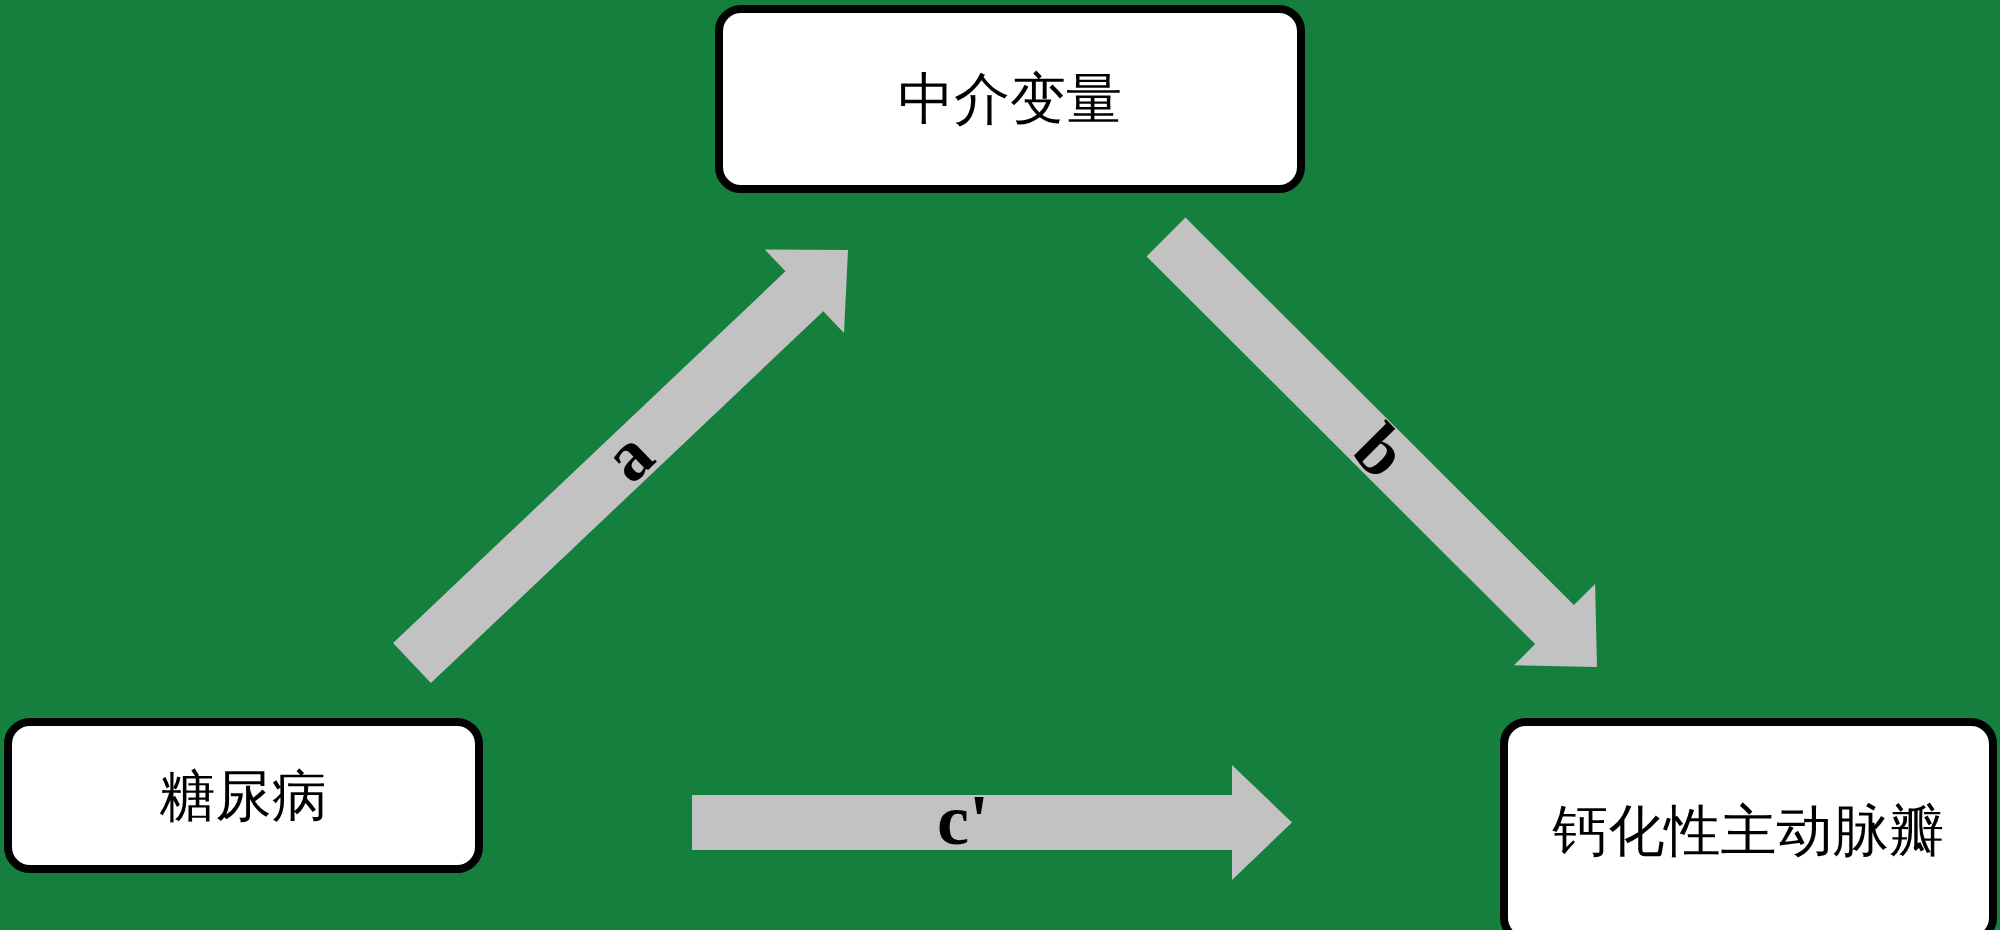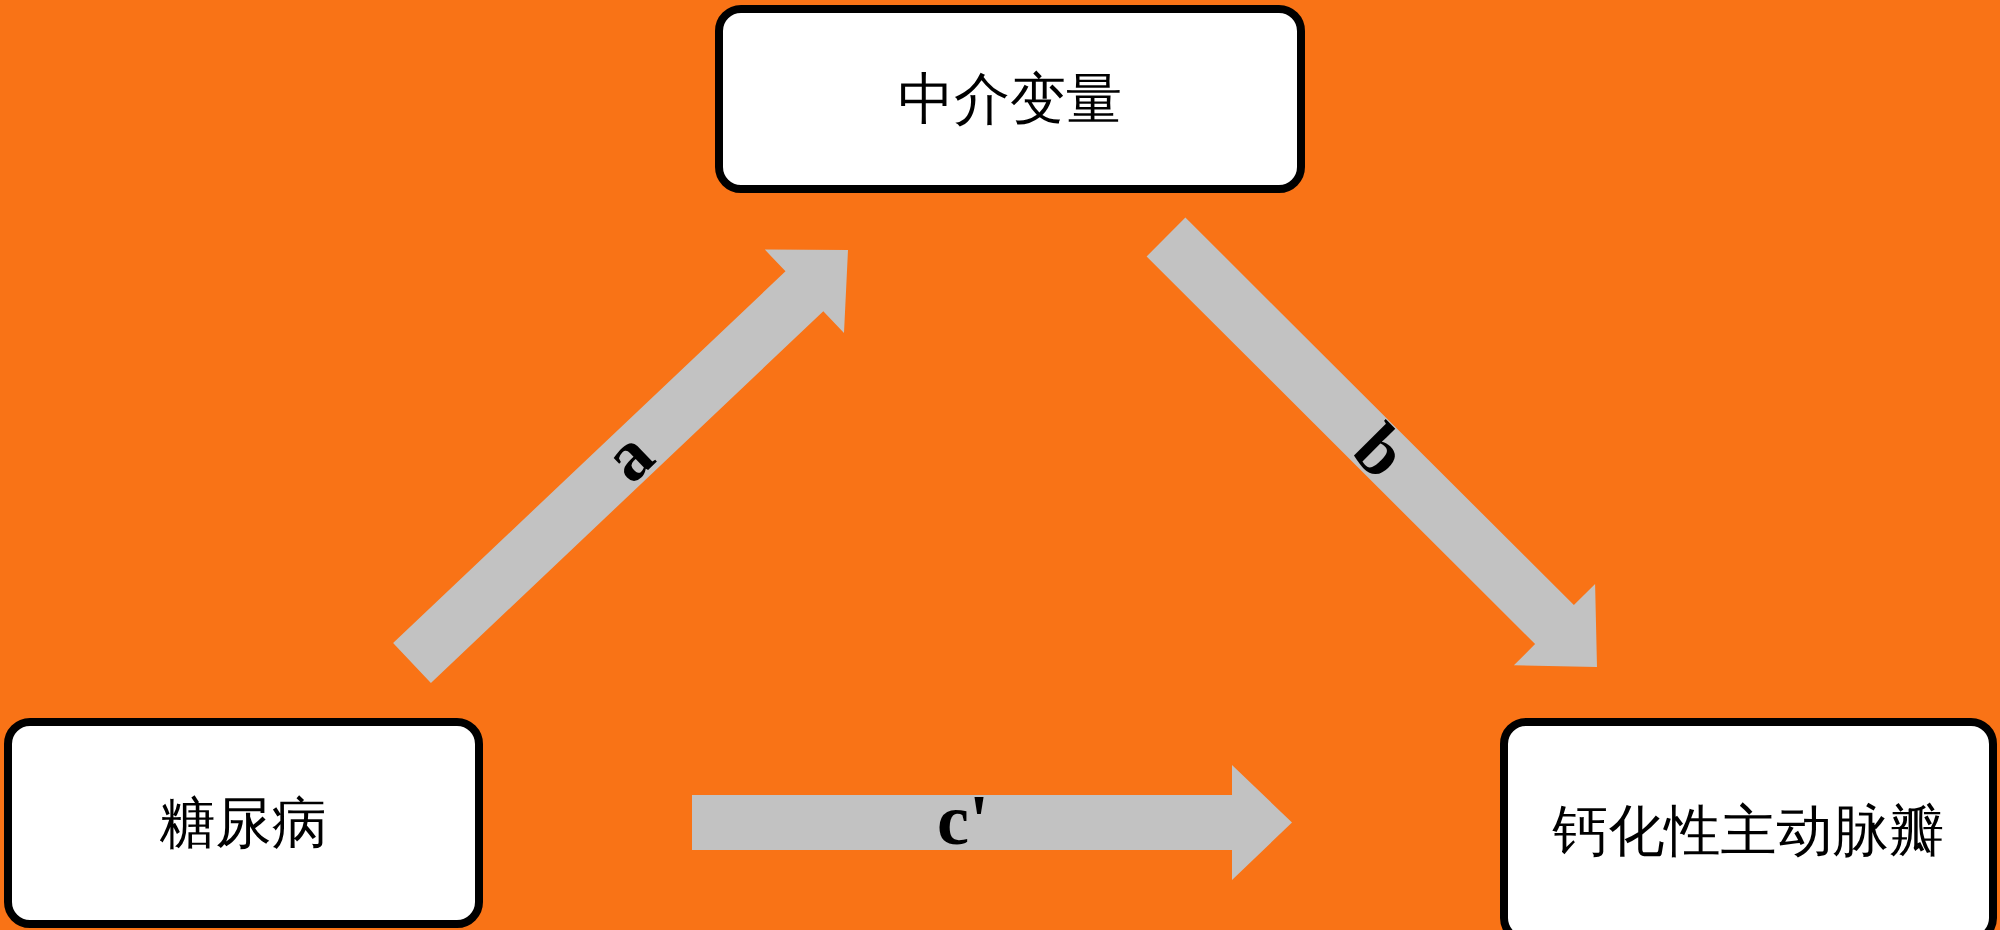--- a/index.html
+++ b/index.html
@@ -1,20 +1,20 @@
 <!DOCTYPE html>
 <html><head>
 <meta charset="utf-8">
 <style>
   html, body { margin: 0; padding: 0; background: #ffffff; }
   .canvas {
     position: relative;
     width: 2000px;
     height: 930px;
-    background: #f97316;
+    background: #15803d;
     overflow: hidden;
     font-family: "Liberation Serif", "DejaVu Serif", serif;
     color: #000000;
   }
   .arrow-layer {
     position: absolute;
     left: 0; top: 0;
     width: 2000px; height: 930px;
   }
   .node {
@@ -26,21 +26,21 @@
     display: flex;
     flex-direction: column;
     align-items: center;
     justify-content: center;
     text-align: center;
     font-size: 56px;
     line-height: 1.25;
     color: #000000;
   }
   .node-mediator { left: 715px; top: 5px;   width: 590px; height: 188px; }
-  .node-exposure { left: 4px;   top: 718px; width: 479px; height: 210px; }
+  .node-exposure { left: 4px;   top: 718px; width: 479px; height: 155px; }
   .node-outcome  { left: 1500px;top: 718px; width: 497px; height: 226px; }
   .edge-label {
     position: absolute;
     font-weight: bold;
     font-size: 72px;
     color: #000000;
     white-space: nowrap;
     line-height: 1;
   }
   .edge-label-a  { left: 628px;  top: 456px; transform: translate(-50%,-50%) rotate(-44deg); }

